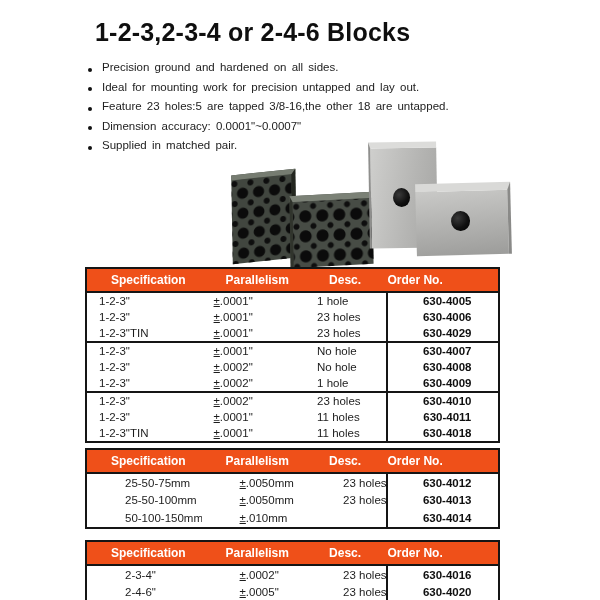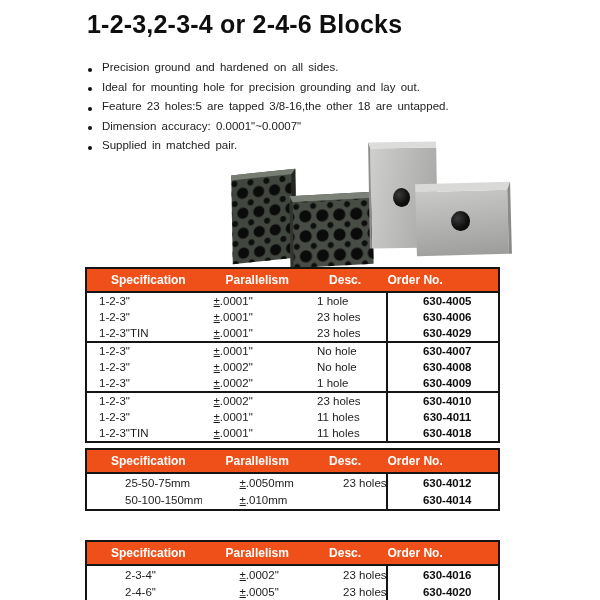--- a/index.html
+++ b/index.html
@@ -2,21 +2,21 @@
 <html><head>
 <meta charset="utf-8">
 <style>
   html,body{margin:0;padding:0;background:#ffffff;}
   .page{
     position:relative;width:600px;height:600px;background:#ffffff;overflow:hidden;
     font-family:"Liberation Sans", sans-serif;color:#1c1c1c;
   }
   
   .title{
-    position:absolute;left:83px;top:6px;margin:4px;
+    position:absolute;left:83px;top:6px;margin:12px;
     font-size:25px;font-weight:bold;color:#0f0f0f;letter-spacing:0.2px;
   }
   
   .bullets{position:absolute;left:86px;top:61px;margin:0;padding:0;list-style:none;width:430px;}
   .bullets li{
     display:flex;align-items:center;
     font-size:11.5px;line-height:13px;margin-bottom:6.5px;color:#222;word-spacing:2px;
   }
   .dot{
     flex:0 0 auto;width:4px;height:4px;border-radius:50%;background:#111;
@@ -94,21 +94,21 @@
 
   <h1 class="title">1-2-3,2-3-4 or 2-4-6 Blocks</h1>
 
   <ul class="bullets">
     <li>
         <span class="dot"></span>
         <span>Precision ground and hardened on all sides.</span>
       </li>
     <li>
         <span class="dot"></span>
-        <span>Ideal for mounting hole for precision grounding and lay out.</span>
+        <span>Ideal for mounting work for precision untapped and lay out.</span>
       </li>
     <li>
         <span class="dot"></span>
         <span>Feature 23 holes:5 are tapped 3/8-16,the other 18 are untapped.</span>
       </li>
     <li>
         <span class="dot"></span>
         <span>Dimension accuracy: 0.0001"~0.0007"</span>
       </li>
     <li>
@@ -223,20 +223,26 @@
       </tr>
     </thead>
     <tbody>
       <tr>
         <td>25-50-75mm</td>
         <td><span class="pm-sym">±</span><span>.0050mm</span></td>
         <td>23 holes</td>
         <td class="order">630-4012</td>
       </tr>
       <tr>
+        <td>25-50-100mm</td>
+        <td><span class="pm-sym">±</span><span>.0050mm</span></td>
+        <td>23 holes</td>
+        <td class="order">630-4013</td>
+      </tr>
+      <tr>
         <td>50-100-150mm</td>
         <td><span class="pm-sym">±</span><span>.010mm</span></td>
         <td></td>
         <td class="order">630-4014</td>
       </tr>
     </tbody>
   </table>
 
   <table class="spec-table t3">
     <colgroup>

